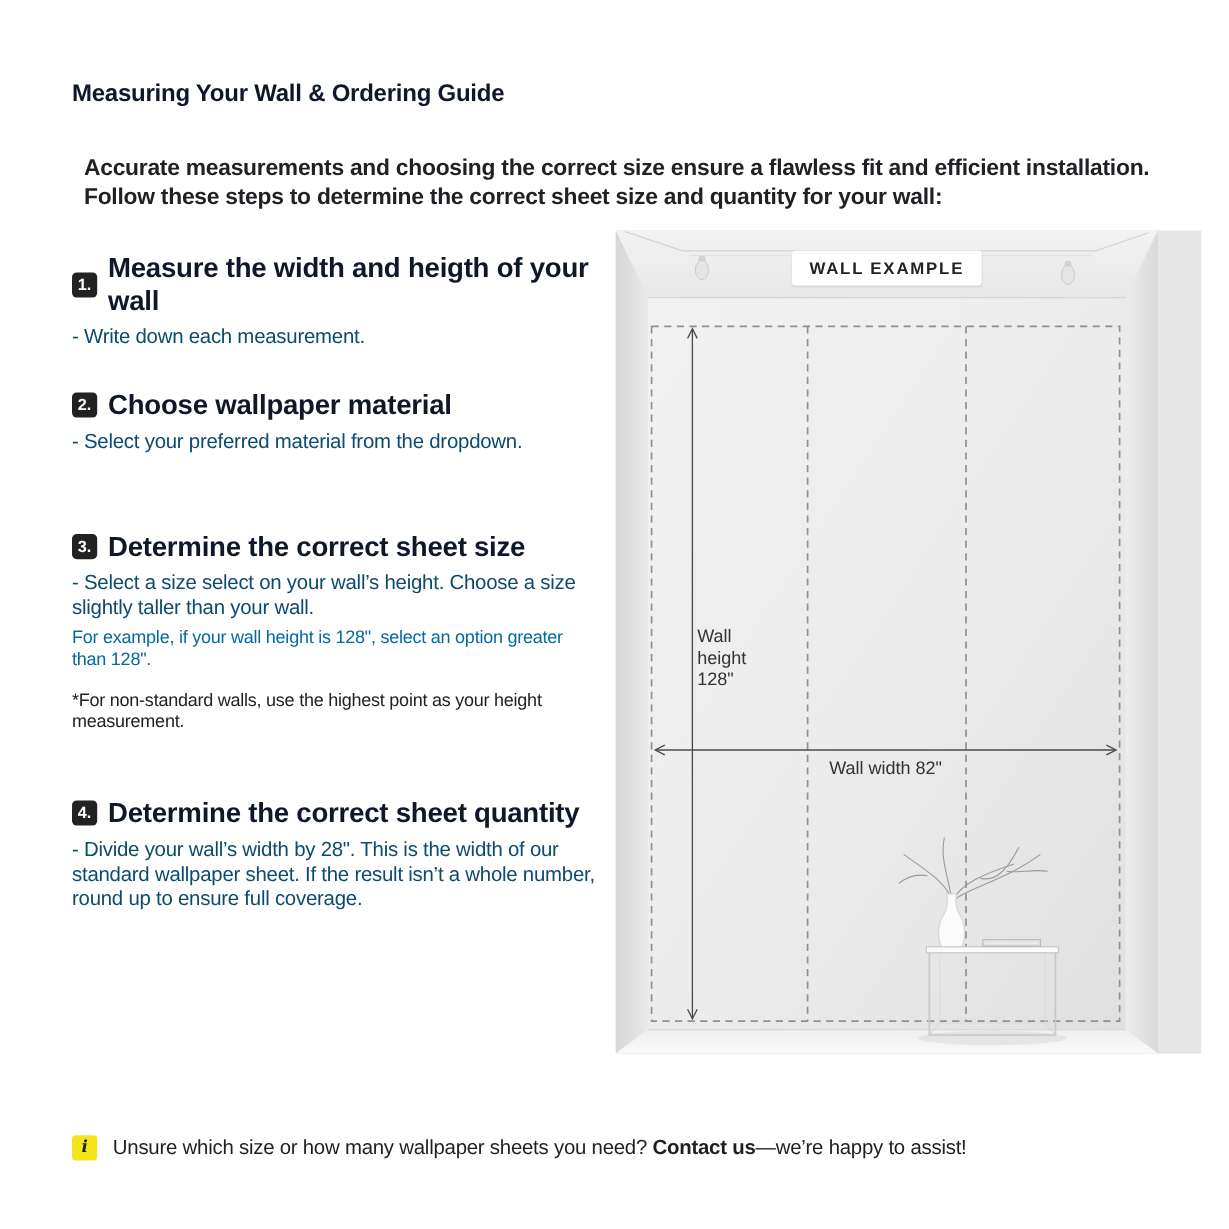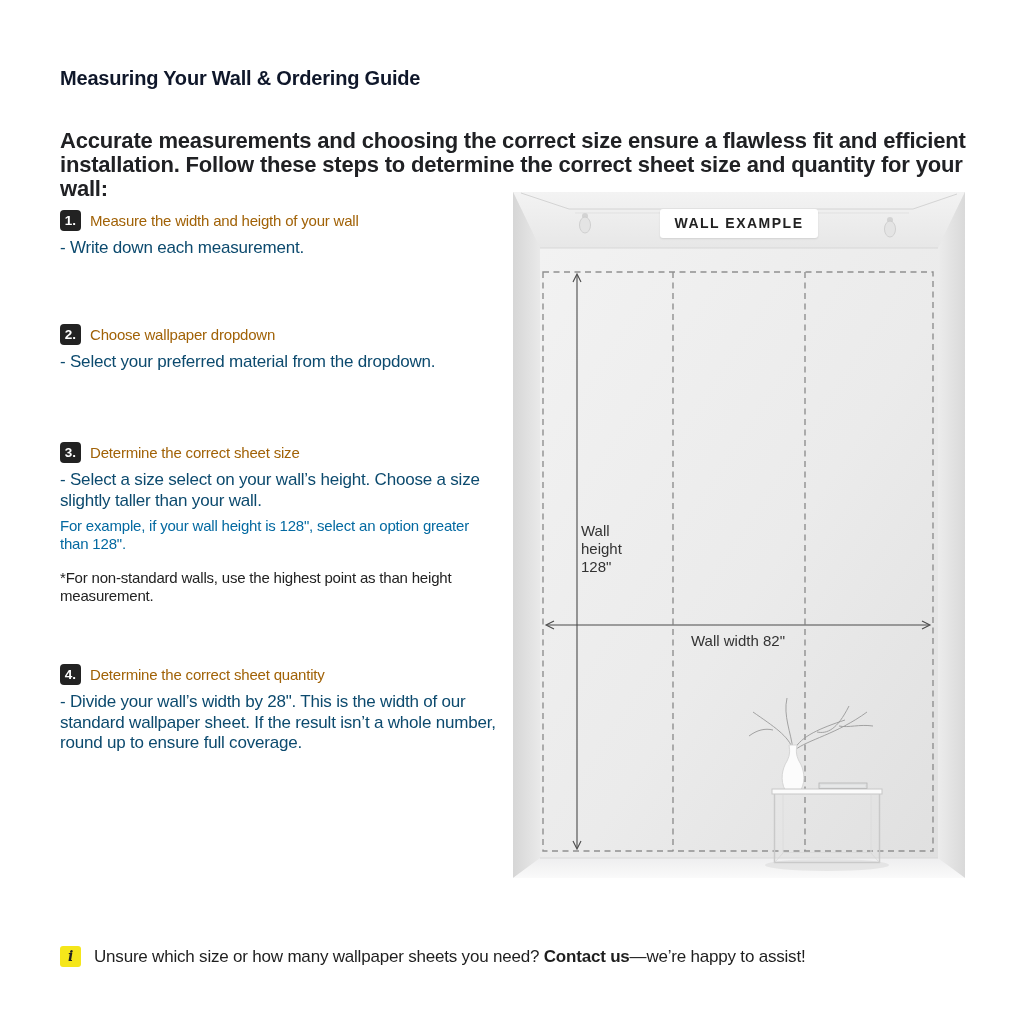--- a/index.html
+++ b/index.html
@@ -6,42 +6,42 @@
   body{
     width:1024px;height:1024px;position:relative;background:#ffffff;
     font-family:"Liberation Sans","DejaVu Sans",sans-serif;color:#1f1f1f;
     overflow:hidden;
   }
   .page-title{
     position:absolute;left:60px;top:54px;font-size:20px;font-weight:700;
     letter-spacing:-0.2px;color:#0f172a;
   }
   .intro{
-    position:absolute;left:60px;top:105px;width:918px;font-size:22px;
+    position:absolute;left:70px;top:105px;width:918px;font-size:19px;
     line-height:24px;font-weight:700;letter-spacing:-0.2px;color:#202124;margin-top:24px;
   }
   .step{position:absolute;left:60px;width:445px;}
   .step-head{display:flex;align-items:center;gap:9px;margin:0 0 7px 0;}
   .step-badge{
     flex:0 0 auto;width:21px;height:21px;border-radius:4px;background:#222222;
     color:#ffffff;font-size:13.5px;font-weight:700;text-align:center;line-height:21px;
   }
-  .step-title{font-size:15px;font-weight:400;letter-spacing:-0.2px;color:#a16207;}
+  .step-title{font-size:23px;font-weight:700;letter-spacing:-0.2px;color:#0f172a;}
   .step-body{margin:0;font-size:17px;line-height:20.5px;letter-spacing:-0.2px;color:#0c4a6e;}
   .step-example{margin:6px 0 0 0;font-size:15px;line-height:17.5px;letter-spacing:-0.2px;color:#0369a1;}
   .step-note{margin:17px 0 0 0;font-size:15px;line-height:17.5px;letter-spacing:-0.2px;color:#222;}
   #step-1{top:210px;}
   #step-2{top:324px;}
   #step-3{top:442px;}
   #step-4{top:664px;}
 
   
   .photo{
     position:absolute;left:513px;top:192px;width:452px;height:686px;
-    background:#e6e6e6;overflow:hidden;
+    background:#e6e6e6;overflow:hidden;padding-left:36px;
   }
   .photo svg{position:absolute;left:0;top:0;}
   .wall-example-badge{
     position:absolute;left:147px;top:17px;width:158px;height:29px;
     background:#ffffff;border-radius:3px;box-shadow:0 1px 2px rgba(0,0,0,0.10);
     font-size:14px;font-weight:700;letter-spacing:1.5px;color:#222;
     text-align:center;line-height:29px;
   }
   .height-label{
     position:absolute;left:68px;top:330px;width:56px;
@@ -75,33 +75,33 @@
   <div class="step-head">
     <span class="step-badge">1.</span>
     <span class="step-title">Measure the width and heigth of your wall</span>
   </div>
   <p class="step-body">- Write down each measurement.</p>
 </section>
 
 <section class="step" id="step-2">
   <div class="step-head">
     <span class="step-badge">2.</span>
-    <span class="step-title">Choose wallpaper dropdown</span>
+    <span class="step-title">Choose wallpaper material</span>
   </div>
   <p class="step-body">- Select your preferred material from the dropdown.</p>
 </section>
 
 <section class="step" id="step-3">
   <div class="step-head">
     <span class="step-badge">3.</span>
     <span class="step-title">Determine the correct sheet size</span>
   </div>
   <p class="step-body" style="width:432px;">- Select a size select on your wall’s height. Choose a size slightly taller than your wall.</p>
   <p class="step-example" style="width:420px;">For example, if your wall height is 128", select an option greater than 128".</p>
-  <p class="step-note" style="width:400px;">*For non-standard walls, use the highest point as than height measurement.</p>
+  <p class="step-note" style="width:400px;">*For non-standard walls, use the highest point as your height measurement.</p>
 </section>
 
 <section class="step" id="step-4">
   <div class="step-head">
     <span class="step-badge">4.</span>
     <span class="step-title">Determine the correct sheet quantity</span>
   </div>
   <p class="step-body" style="width:438px;">- Divide your wall’s width by 28". This is the width of our standard wallpaper sheet. If the result isn’t a whole number, round up to ensure full coverage.</p>
 </section>
 

